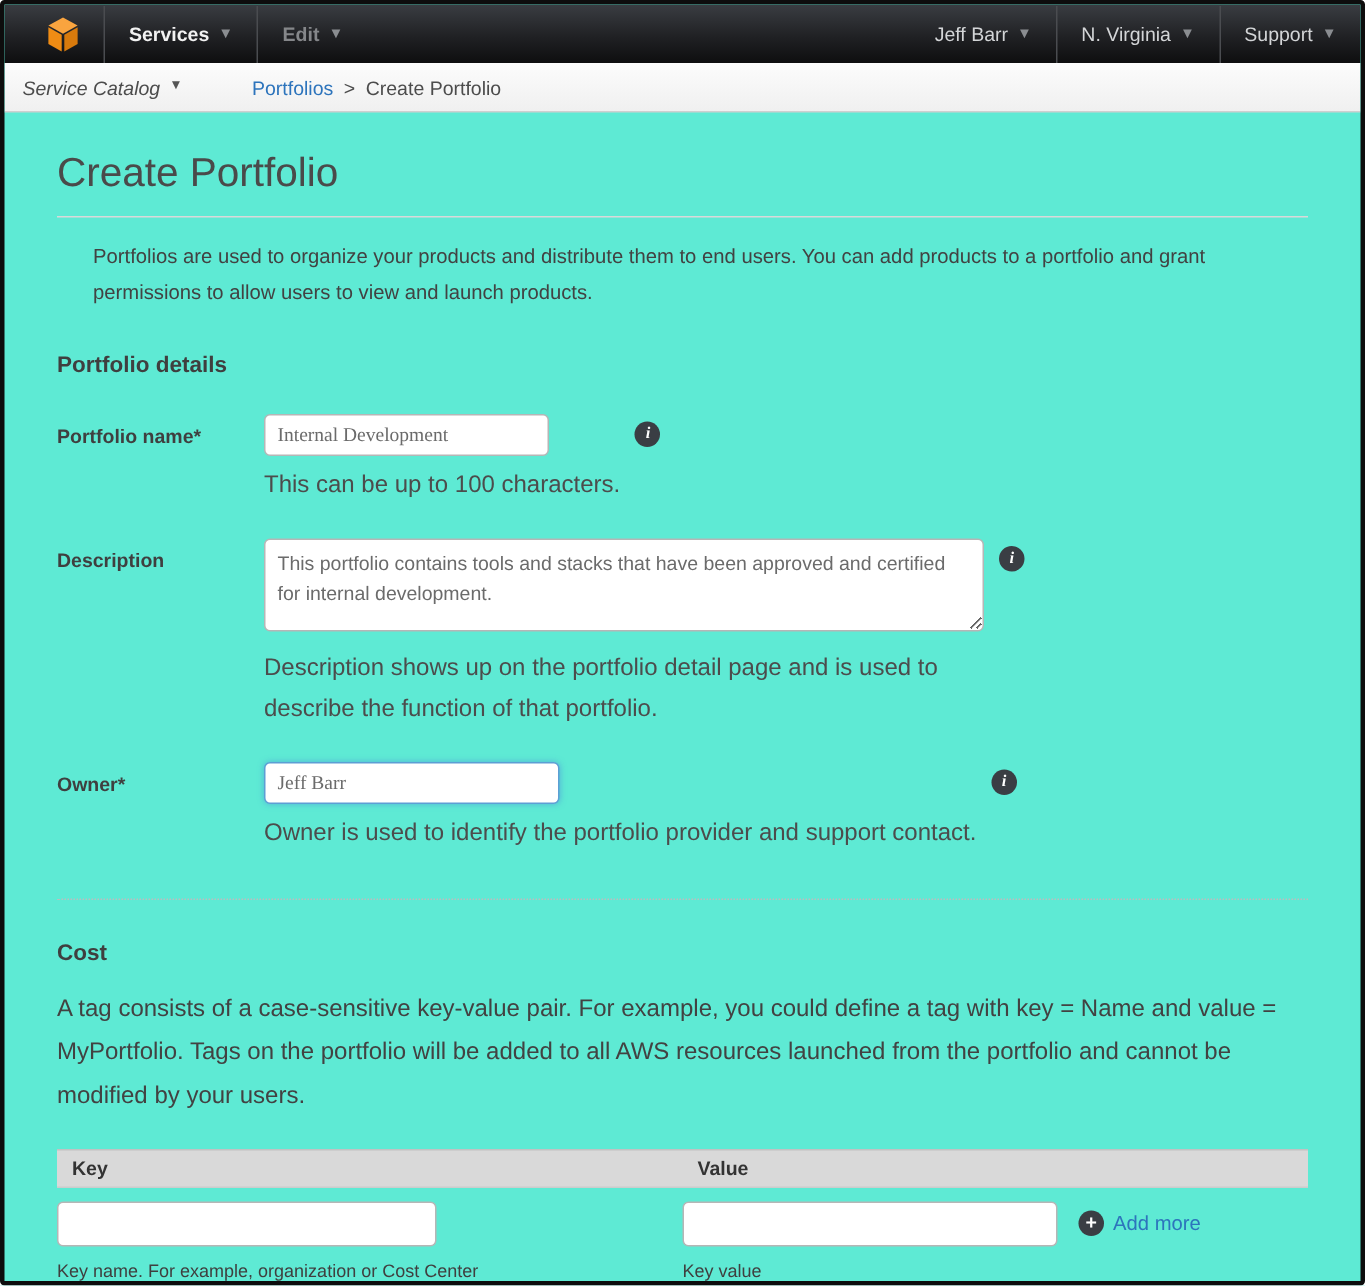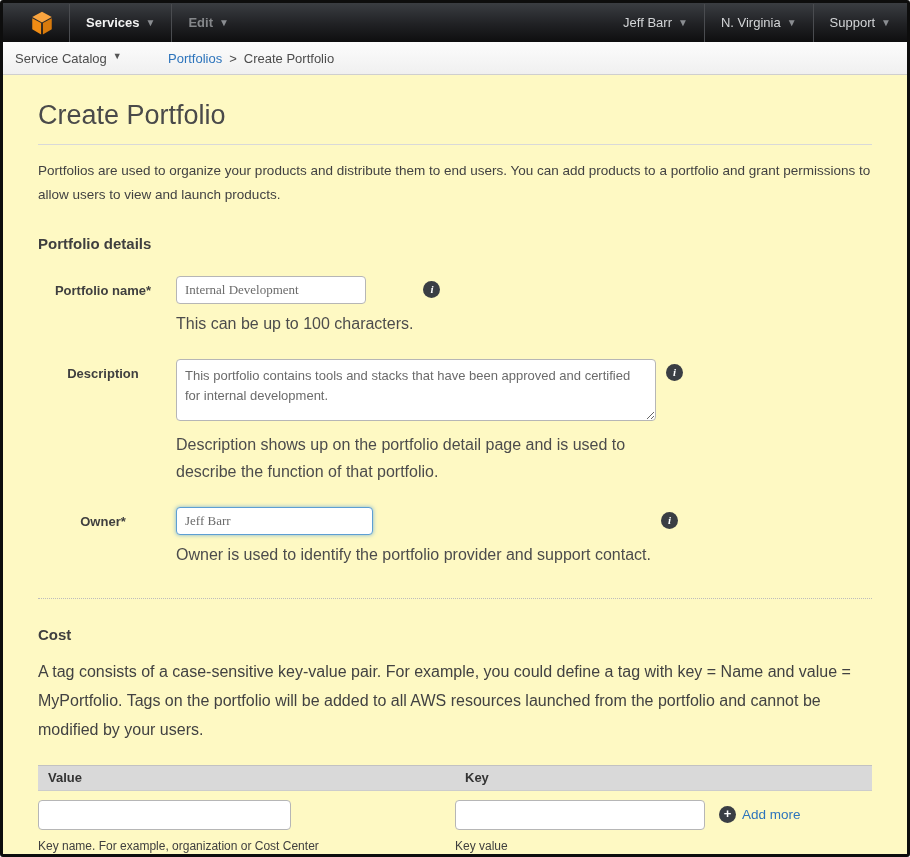--- a/index.html
+++ b/index.html
@@ -2,21 +2,21 @@
 <html><head>
 <meta charset="utf-8">
 <style>
   * { margin:0; padding:0; box-sizing:border-box; }
   html,body { background:#fff; }
   body { font-family:"Liberation Sans", sans-serif; }
 
   .frame{
     width:910px; height:857px;
     border:3px solid #0d0d0d; border-radius:3px;
-    background:#fef9c3; overflow:hidden;
+    background:#5eead4; overflow:hidden;
     display:flex; flex-direction:column;
   }
 
   
   .topbar{
     height:39px; flex:0 0 39px;
     background:linear-gradient(180deg,#3a3d42 0%,#202124 55%,#0e0e0f 100%);
     display:flex; align-items:center;
     color:#ccc; font-size:13px;
   }
@@ -30,40 +30,40 @@
   .top-right-item{ color:#d3d5d7; }
 
   
   .subbar{
     height:33px; flex:0 0 33px;
     background:linear-gradient(180deg,#fcfcfc,#f0f0f0);
     border-bottom:1px solid #cfcfcf;
     display:flex; align-items:center;
     font-size:13px; color:#4c4c4c; position:relative;
   }
-  .appmenu{ padding:0 12px; display:flex; align-items:flex-start; gap:6px; cursor:pointer; }
+  .appmenu{ padding:0 12px; display:flex; align-items:flex-start; gap:6px; cursor:pointer;font-style:italic; }
   .appmenu .caret{ font-size:9px; color:#555; }
   .breadcrumb{ position:absolute; left:165px; display:flex; align-items:center; gap:7px; }
   .breadcrumb a{ color:#2d74bc; text-decoration:none; cursor:pointer;text-align:right; }
   .crumb-sep,.crumb-current{ color:#4c4c4c; }
 
   
   .content{ padding:0 35px; }
   .page-title{ margin-top:25px; font-size:27px; font-weight:normal; color:#4a4a4a; }
   .title-rule{ border:none; border-top:1px solid #d9d9d9; margin-top:13px; }
-  .intro{ margin-top:14px; font-size:13.5px; color:#424242; line-height:1.8; max-width:840px; }
+  .intro{ margin-top:14px; font-size:13.5px; color:#424242; line-height:1.8; max-width:840px;margin-left:24px; }
 
   .section-heading{ margin-top:27px; font-size:15px; font-weight:bold; color:#3f3f3f; }
 
   .form-row{ display:flex; align-items:flex-start; }
   .row-name{ margin-top:24px; }
   .row-desc{ margin-top:22px; }
   .row-owner{ margin-top:22px; }
   .flabel{
-    width:130px; flex:0 0 130px; text-align:center;
+    width:130px; flex:0 0 130px; text-align:left;
     font-size:13px; font-weight:bold; color:#3f3f3f; padding-top:7px;
   }
   .fctrl{ margin-left:8px; }
   .txt-input{
     height:28px; border:1px solid #b6b6b6; border-radius:4px;
     padding:0 8px; font-size:13px; color:#6b6b6b;
     font-family:Liberation Serif, serif; outline:none; background:#fff;
   }
   .name-input{ width:190px; }
   .owner-input{
@@ -208,22 +208,22 @@
       <span class="info-icon">i</span>
     </div>
 
     <hr class="dashed-divider">
 
     <h2 class="section-heading">Cost</h2>
     <p class="tags-intro">A tag consists of a case-sensitive key-value pair. For example, you could define a tag with key = Name and value = MyPortfolio. Tags on the portfolio will be added to all AWS resources launched from the portfolio and cannot be modified by your users.</p>
 
     <div class="tags-table">
       <div class="tags-header">
+        <div class="th-cell">Key</div>
         <div class="th-cell">Value</div>
-        <div class="th-cell">Key</div>
       </div>
       <div class="tags-inputs">
         <div class="tag-cell">
           <input class="txt-input key-input" type="text" value="" style="">
         </div>
         <div class="tag-cell">
           <input class="txt-input value-input" type="text" value="" style="">
           <a class="add-more" href="#">
             <span class="plus-icon">+</span>
             <span class="add-more-label">Add more</span>

